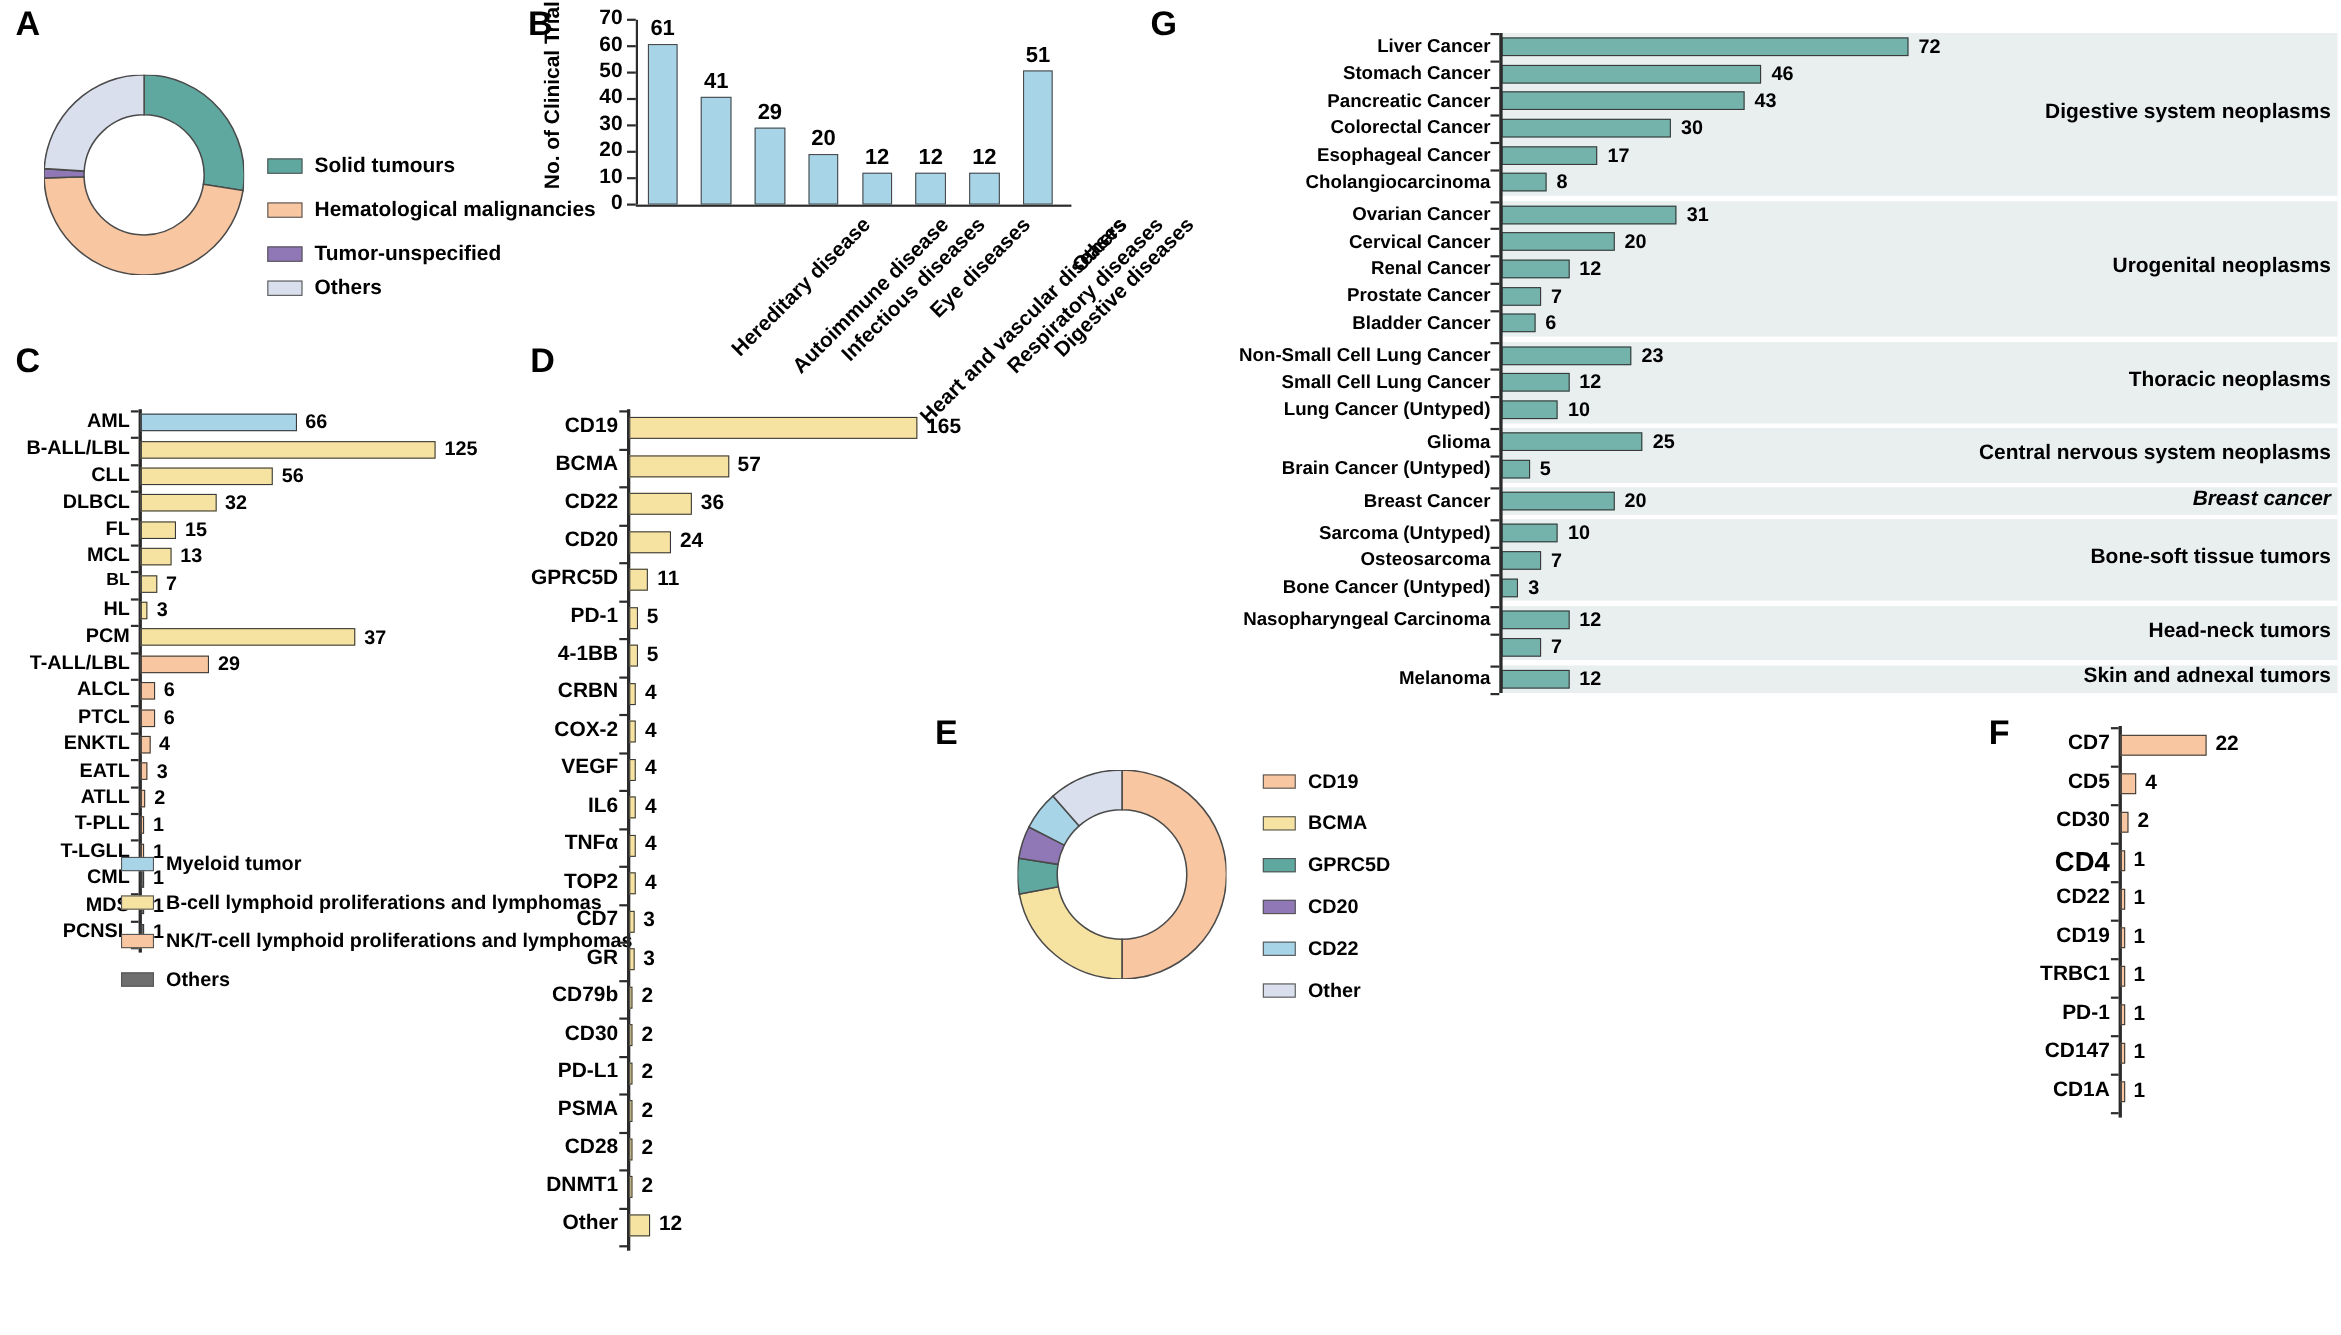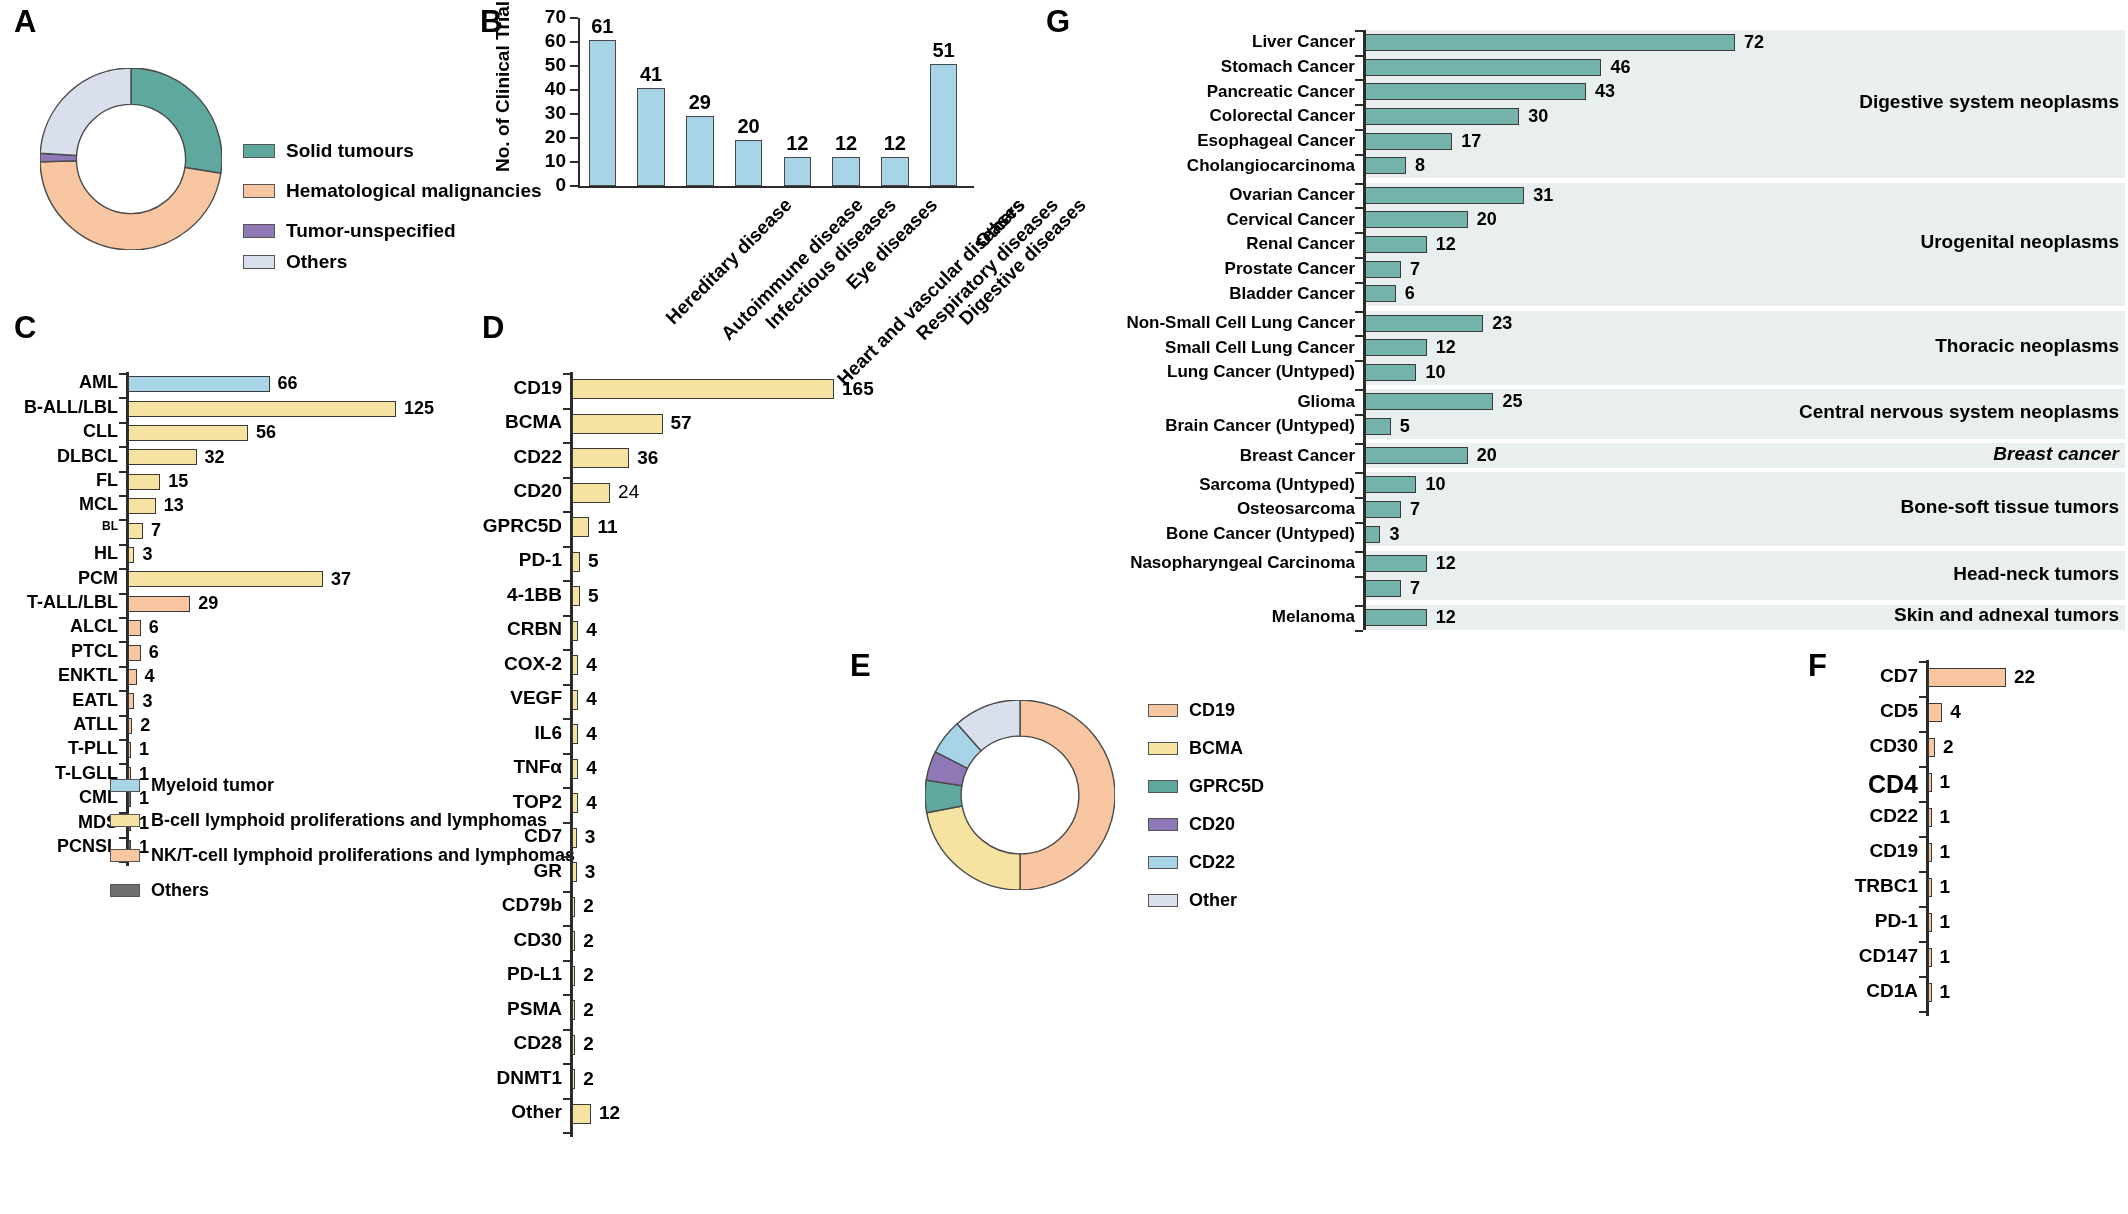--- a/index.html
+++ b/index.html
@@ -160,21 +160,21 @@
       <div style="position: absolute; left: 120px; top: 77.4px; width: 68.608px; height: 16px; background: rgb(246, 227, 161); border: 1px solid rgb(58, 58, 58); box-sizing: border-box;"></div>
       <div style="position: absolute; left: 196.608px; top: 74.6px; font-weight: bold; font-size: 18px;">32</div>
       <div class="hbar-label" style="position: absolute; left: 0px; width: 118px; top: 99px; font-size: 18px;">FL</div>
       <div style="position: absolute; left: 111px; top: 98.6px; width: 7px; height: 2px; background: rgb(43, 43, 43);"></div>
       <div style="position: absolute; left: 120px; top: 101.8px; width: 32.16px; height: 16px; background: rgb(246, 227, 161); border: 1px solid rgb(58, 58, 58); box-sizing: border-box;"></div>
       <div style="position: absolute; left: 160.16px; top: 99px; font-weight: bold; font-size: 18px;">15</div>
       <div class="hbar-label" style="position: absolute; left: 0px; width: 118px; top: 123.4px; font-size: 18px;">MCL</div>
       <div style="position: absolute; left: 111px; top: 123px; width: 7px; height: 2px; background: rgb(43, 43, 43);"></div>
       <div style="position: absolute; left: 120px; top: 126.2px; width: 27.872px; height: 16px; background: rgb(246, 227, 161); border: 1px solid rgb(58, 58, 58); box-sizing: border-box;"></div>
       <div style="position: absolute; left: 155.872px; top: 123.4px; font-weight: bold; font-size: 18px;">13</div>
-      <div class="hbar-label" style="position: absolute; left: 0px; width: 118px; top: 147.8px; font-size: 12px;">BL</div>
+      <div class="hbar-label" style="position: absolute; left: 0px; width: 118px; top: 147.8px; font-size: 16px;">BL</div>
       <div style="position: absolute; left: 111px; top: 147.4px; width: 7px; height: 2px; background: rgb(43, 43, 43);"></div>
       <div style="position: absolute; left: 120px; top: 150.6px; width: 15.008px; height: 16px; background: rgb(246, 227, 161); border: 1px solid rgb(58, 58, 58); box-sizing: border-box;"></div>
       <div style="position: absolute; left: 143.008px; top: 147.8px; font-weight: bold; font-size: 18px;">7</div>
       <div class="hbar-label" style="position: absolute; left: 0px; width: 118px; top: 172.2px; font-size: 18px;">HL</div>
       <div style="position: absolute; left: 111px; top: 171.8px; width: 7px; height: 2px; background: rgb(43, 43, 43);"></div>
       <div style="position: absolute; left: 120px; top: 175px; width: 6.432px; height: 16px; background: rgb(246, 227, 161); border: 1px solid rgb(58, 58, 58); box-sizing: border-box;"></div>
       <div style="position: absolute; left: 134.432px; top: 172.2px; font-weight: bold; font-size: 18px;">3</div>
       <div class="hbar-label" style="position: absolute; left: 0px; width: 118px; top: 196.6px; font-size: 18px;">PCM</div>
       <div style="position: absolute; left: 111px; top: 196.2px; width: 7px; height: 2px; background: rgb(43, 43, 43);"></div>
       <div style="position: absolute; left: 120px; top: 199.4px; width: 195.104px; height: 16px; background: rgb(246, 227, 161); border: 1px solid rgb(58, 58, 58); box-sizing: border-box;"></div>
@@ -257,21 +257,21 @@
       <div style="position: absolute; left: 93px; top: 35.5px; width: 7px; height: 2px; background: rgb(43, 43, 43);"></div>
       <div style="position: absolute; left: 102px; top: 41.75px; width: 90.5091px; height: 20px; background: rgb(246, 227, 161); border: 1px solid rgb(58, 58, 58); box-sizing: border-box;"></div>
       <div style="position: absolute; left: 200.509px; top: 40.35px; font-weight: bold; font-size: 19px;">57</div>
       <div class="hbar-label" style="position: absolute; left: 0px; width: 100px; top: 74.85px; font-size: 19px;">CD22</div>
       <div style="position: absolute; left: 93px; top: 70px; width: 7px; height: 2px; background: rgb(43, 43, 43);"></div>
       <div style="position: absolute; left: 102px; top: 76.25px; width: 57.1636px; height: 20px; background: rgb(246, 227, 161); border: 1px solid rgb(58, 58, 58); box-sizing: border-box;"></div>
       <div style="position: absolute; left: 167.164px; top: 74.85px; font-weight: bold; font-size: 19px;">36</div>
       <div class="hbar-label" style="position: absolute; left: 0px; width: 100px; top: 109.35px; font-size: 19px;">CD20</div>
       <div style="position: absolute; left: 93px; top: 104.5px; width: 7px; height: 2px; background: rgb(43, 43, 43);"></div>
       <div style="position: absolute; left: 102px; top: 110.75px; width: 38.1091px; height: 20px; background: rgb(246, 227, 161); border: 1px solid rgb(58, 58, 58); box-sizing: border-box;"></div>
-      <div style="position: absolute; left: 148.109px; top: 109.35px; font-weight: normal; font-size: 19px;">24</div>
+      <div style="position: absolute; left: 148.109px; top: 109.35px; font-weight: bold; font-size: 19px;">24</div>
       <div class="hbar-label" style="position: absolute; left: 0px; width: 100px; top: 143.85px; font-size: 19px;">GPRC5D</div>
       <div style="position: absolute; left: 93px; top: 139px; width: 7px; height: 2px; background: rgb(43, 43, 43);"></div>
       <div style="position: absolute; left: 102px; top: 145.25px; width: 17.4667px; height: 20px; background: rgb(246, 227, 161); border: 1px solid rgb(58, 58, 58); box-sizing: border-box;"></div>
       <div style="position: absolute; left: 127.467px; top: 143.85px; font-weight: bold; font-size: 19px;">11</div>
       <div class="hbar-label" style="position: absolute; left: 0px; width: 100px; top: 178.35px; font-size: 19px;">PD-1</div>
       <div style="position: absolute; left: 93px; top: 173.5px; width: 7px; height: 2px; background: rgb(43, 43, 43);"></div>
       <div style="position: absolute; left: 102px; top: 179.75px; width: 7.93939px; height: 20px; background: rgb(246, 227, 161); border: 1px solid rgb(58, 58, 58); box-sizing: border-box;"></div>
       <div style="position: absolute; left: 117.939px; top: 178.35px; font-weight: bold; font-size: 19px;">5</div>
       <div class="hbar-label" style="position: absolute; left: 0px; width: 100px; top: 212.85px; font-size: 19px;">4-1BB</div>
       <div style="position: absolute; left: 93px; top: 208px; width: 7px; height: 2px; background: rgb(43, 43, 43);"></div>

